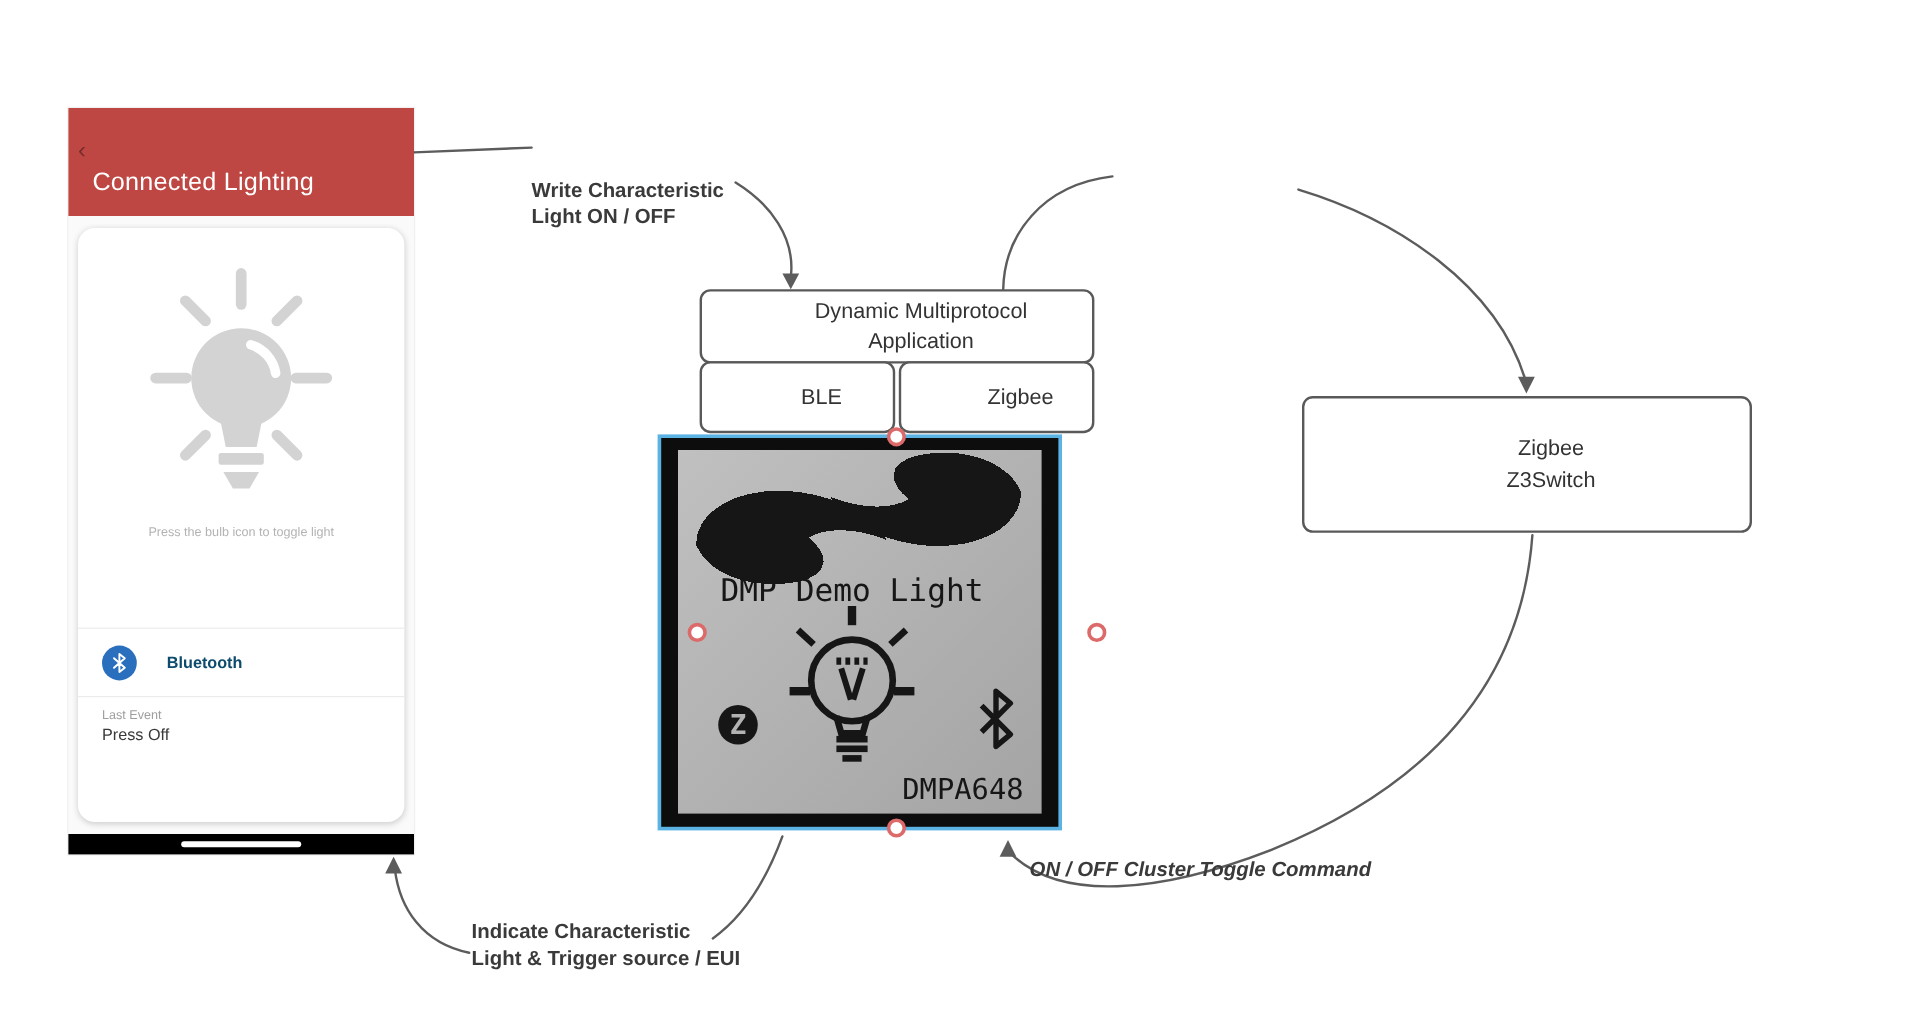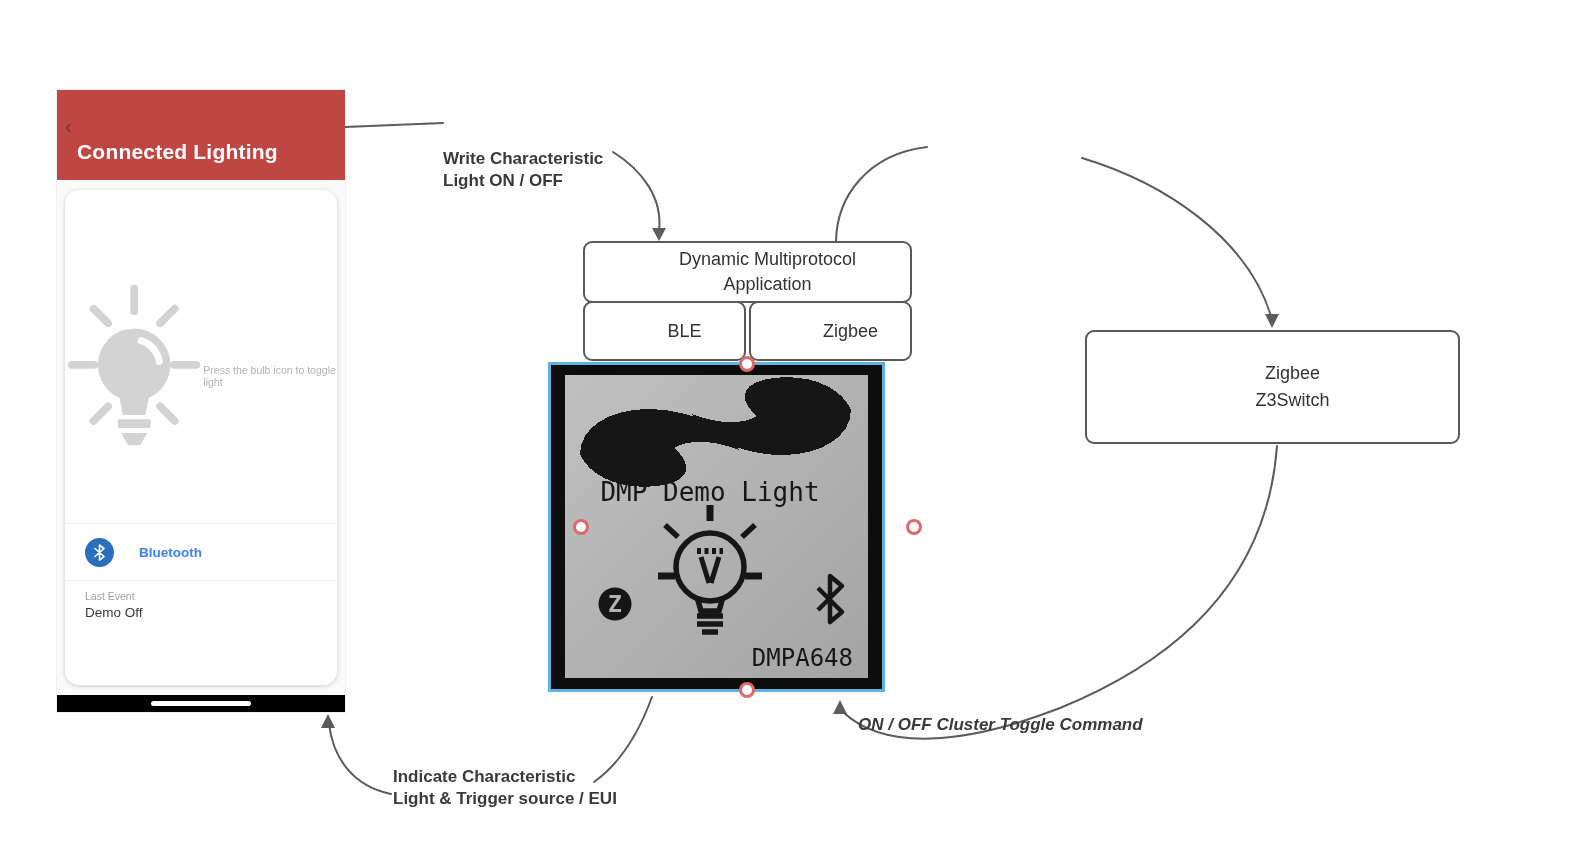--- a/index.html
+++ b/index.html
@@ -35,31 +35,31 @@
   .handle{position:absolute;width:16px;height:16px;border-radius:50%;background:#fff;border:3px solid var(--handle-red);
           transform:translate(-50%,-50%);z-index:5;}
 
   
   .phone{position:absolute;left:57px;top:90px;width:288px;height:622px;z-index:2;background:#fafafa;
          box-shadow:0 0 0 1px rgba(0,0,0,0.06);}
   .ph-header{position:relative;height:90px;background:var(--header-red);color:#fff;}
   .ph-status{display:flex;justify-content:space-between;align-items:center;padding:8px 14px 0 20px;}
   .ph-time{font-size:12.5px;font-weight:bold;letter-spacing:.3px;}
   .ph-back{position:absolute;left:8px;top:26px;font-size:20px;color:rgba(0,0,0,.38);line-height:20px;}
-  .ph-title{position:absolute;left:20px;top:50px;font-size:21px;font-weight:bold;letter-spacing:.2px;}
+  .ph-title{position:absolute;left:20px;top:50px;font-size:21px;font-weight:normal;letter-spacing:.2px;}
   .ph-body{height:515px;padding:10px 8px;}
   .ph-card{height:495px;background:#fff;border-radius:14px;box-shadow:0 1px 5px rgba(0,0,0,.18);
            display:flex;flex-direction:column;overflow:hidden;}
-  .ph-bulb-area{height:333px;display:flex;flex-direction:row;align-items:center;padding-top:26px;}
+  .ph-bulb-area{height:333px;display:flex;flex-direction:column;align-items:center;padding-top:26px;}
   .ph-caption{margin-top:12px;font-size:10.5px;color:#b3b3b3;}
   .ph-row{border-top:1px solid #ebebeb;}
   .ph-bt{height:57px;display:flex;align-items:center;padding-left:20px;gap:25px;}
   .bt-circle{width:29px;height:29px;border-radius:50%;background:var(--bluetooth-blue);
              display:flex;align-items:center;justify-content:center;flex:0 0 auto;}
-  .bt-label{font-size:13.5px;font-weight:bold;color:#3b82f6;}
+  .bt-label{font-size:13.5px;font-weight:bold;color:#0c4a6e;}
   .ph-kv{padding:9px 0 0 20px;}
   .ph-kv1{height:52px;}
   .ph-kv2{height:53px;}
   .kv-label{font-size:10.5px;color:#9e9e9e;}
   .kv-value{margin-top:3px;font-size:13.5px;color:#3a3a3a;}
   .ph-homebar{height:17px;background:#000;display:flex;align-items:center;justify-content:center;}
   .ph-home-indicator{width:100px;height:4.5px;border-radius:3px;background:#fff;}
 
   .mono{font-family:"DejaVu Sans Mono",monospace;}
 </style>
@@ -114,21 +114,21 @@
           <span class="bt-circle">
             <svg width="13" height="17" viewBox="0 0 13 17">
               <path d="M2,4.5 L11,12.5 L6.5,16 L6.5,1 L11,4.5 L2,12.5" stroke="#fff" stroke-width="1.6" fill="none" stroke-linejoin="round" stroke-linecap="round"></path>
             </svg>
           </span>
           <span class="bt-label">Bluetooth</span>
         </div>
 
         <div class="ph-row ph-kv ph-kv1">
           <div class="kv-label">Last Event</div>
-          <div class="kv-value">Demo Off</div>
+          <div class="kv-value">Press Off</div>
         </div>
 
       </div>
     </div>
 
     <div class="ph-homebar">
       <div class="ph-home-indicator"></div>
     </div>
   </div>
 

